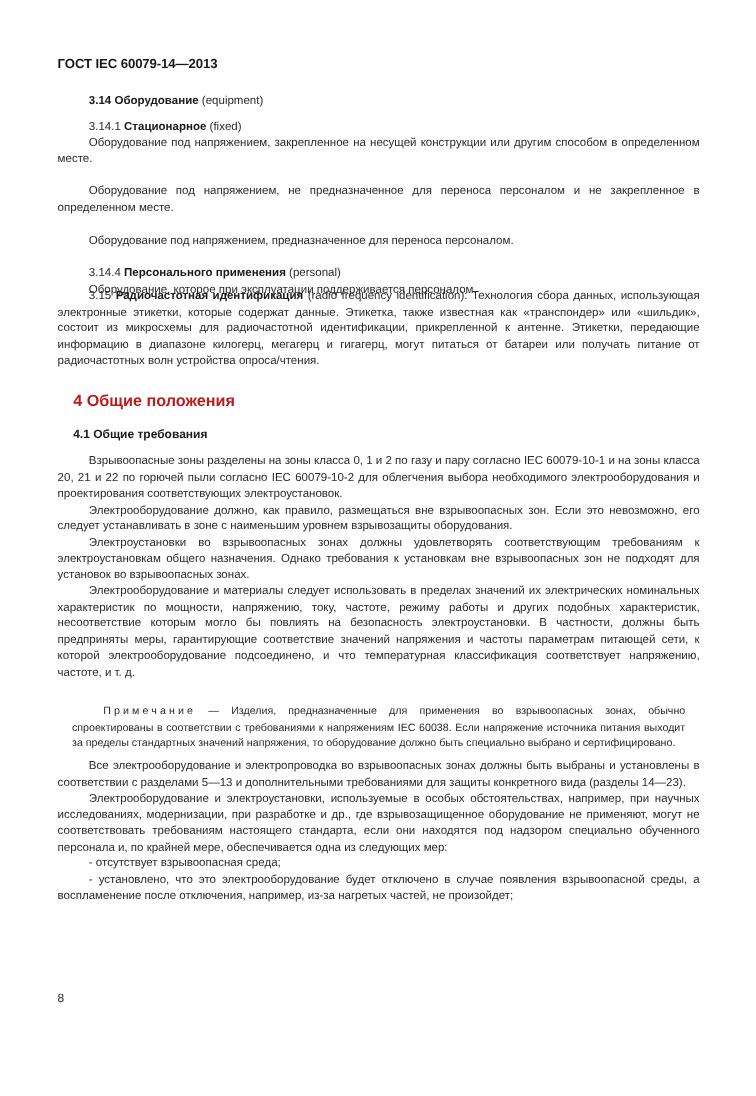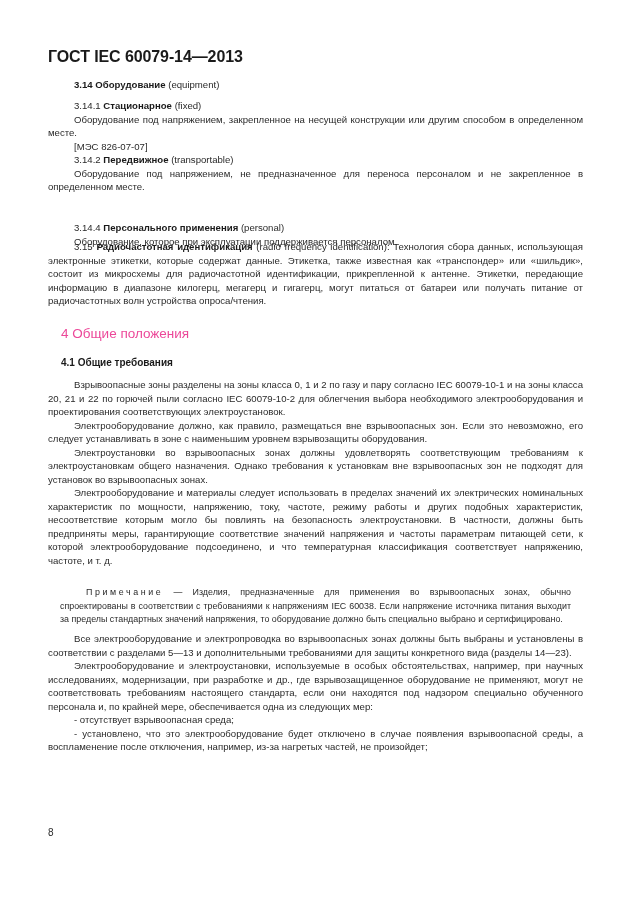--- a/index.html
+++ b/index.html
@@ -1,23 +1,23 @@
 <!DOCTYPE html>
 <html><head>
 <meta charset="utf-8">
 <style>
   html, body { margin:0; padding:0; background:#ffffff; }
   body { width:630px; height:913px; position:relative; overflow:hidden;
          font-family:"Liberation Sans", sans-serif; color:#2a2a2a; }
   .page { position:absolute; left:48px; top:0; width:535px; }
-  .hdr { position:absolute; left:48px; top:48px; font-size:16px; font-weight:bold; color:#1a1a1a; letter-spacing:-0.1px; }
+  .hdr { position:absolute; left:48px; top:48px; font-size:11px; font-weight:bold; color:#1a1a1a; letter-spacing:-0.1px; }
   .p { font-size:9.6px; line-height:13.5px; text-align:justify; margin:0; }
   .ind { text-indent:26px; }
   b { color:#1a1a1a; }
-  .sec-title { position:absolute; left:13px; font-size:13.5px; font-weight:normal; color:#ec4899; }
+  .sec-title { position:absolute; left:13px; font-size:13.5px; font-weight:bold; color:#b91c1c; }
   .sub-title { position:absolute; left:13px; font-size:10px; font-weight:bold; color:#1a1a1a; }
   .blk { position:absolute; left:0; width:535px; }
   .note { font-size:8.9px; line-height:13.5px; text-align:justify; margin:12px; text-indent:26px; }
   .sp { letter-spacing:2.6px; }
   .pagenum { position:absolute; left:48px; top:827px; font-size:10px; }
 </style>
 </head>
 <body>
 
 <div class="hdr">ГОСТ IEC 60079-14—2013</div>
@@ -32,33 +32,28 @@
     </p>
   </div>
 
   <div class="blk" style="top:99px;">
     <p class="p" style="padding-left:26px;">
       <span>3.14.1</span>
       <b>Стационарное</b>
       <span>(fixed)</span>
     </p>
     <p class="p ind">Оборудование под напряжением, закрепленное на несущей конструкции или другим способом в определенном месте.</p>
-    <p class="p" style="padding-left:26px;">[МЭС 826-07-07]</p>
   </div>
 
   <div class="blk" style="top:153px;">
-    <p class="p" style="padding-left:26px;">
-      <span>3.14.2</span>
-      <b>Передвижное</b>
-      <span>(transportable)</span>
-    </p>
     <p class="p ind">Оборудование под напряжением, не предназначенное для переноса персоналом и не закрепленное в определенном месте.</p>
   </div>
 
   <div class="blk" style="top:194px;">
+    <p class="p ind">Оборудование под напряжением, предназначенное для переноса персоналом.</p>
   </div>
 
   <div class="blk" style="top:221px;">
     <p class="p" style="padding-left:26px;">
       <span>3.14.4</span>
       <b>Персонального применения</b>
       <span>(personal)</span>
     </p>
     <p class="p ind">Оборудование, которое при эксплуатации поддерживается персоналом.</p>
   </div>

